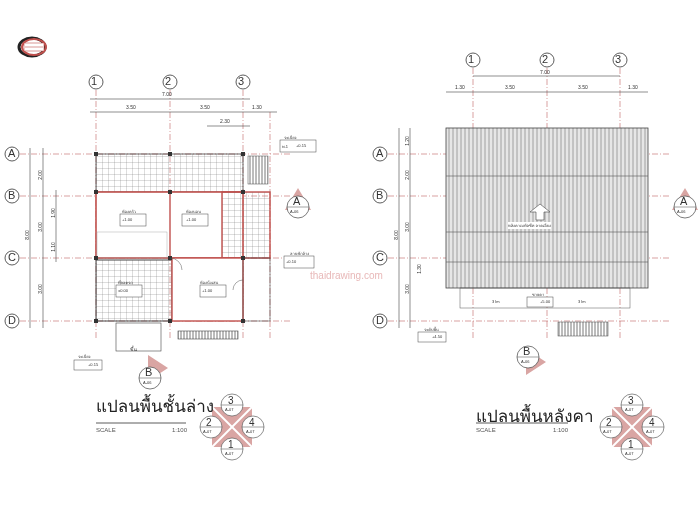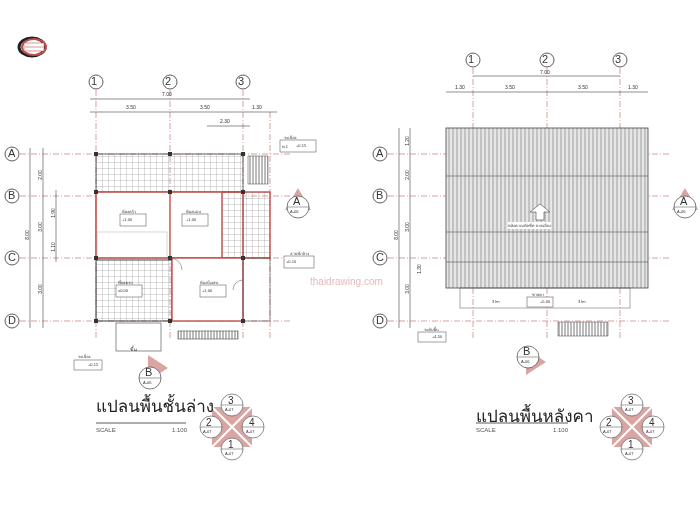--- a/index.html
+++ b/index.html
@@ -278,21 +278,21 @@
 <div class="abs t" style="left:203px;top:429px;font-size:4px;">A-07</div>
 <div class="abs t" style="left:249px;top:417px;font-size:10px;">4</div>
 <div class="abs t" style="left:246px;top:429px;font-size:4px;">A-07</div>
 <div class="abs t" style="left:228px;top:439px;font-size:10px;">1</div>
 <div class="abs t" style="left:225px;top:451px;font-size:4px;">A-07</div>
 
 <div class="abs title" style="left:96px;top:392px;text-align:right;">แปลนพื้นชั้นล่าง</div>
 <div class="abs t scale" style="left:96px;top:427px;">SCALE</div>
 <div class="abs t scale" style="left:172px;top:427px;">1:100</div>
 
-<div class="abs t wm" style="left:310px;top:276px;">thaidrawing.com</div>
+<div class="abs t wm" style="left:310px;top:270px;">thaidrawing.com</div>
 
 <div class="abs t" style="left:468px;top:53px;font-size:11px;">1</div>
 <div class="abs t" style="left:542px;top:53px;font-size:11px;">2</div>
 <div class="abs t" style="left:615px;top:53px;font-size:11px;">3</div>
 <div class="abs t" style="left:376px;top:147px;font-size:11px;">A</div>
 <div class="abs t" style="left:376px;top:189px;font-size:11px;">B</div>
 <div class="abs t" style="left:376px;top:251px;font-size:11px;">C</div>
 <div class="abs t" style="left:376px;top:314px;font-size:11px;">D</div>
 
 <div class="abs t" style="left:540px;top:69px;font-size:5px;">7.00</div>

